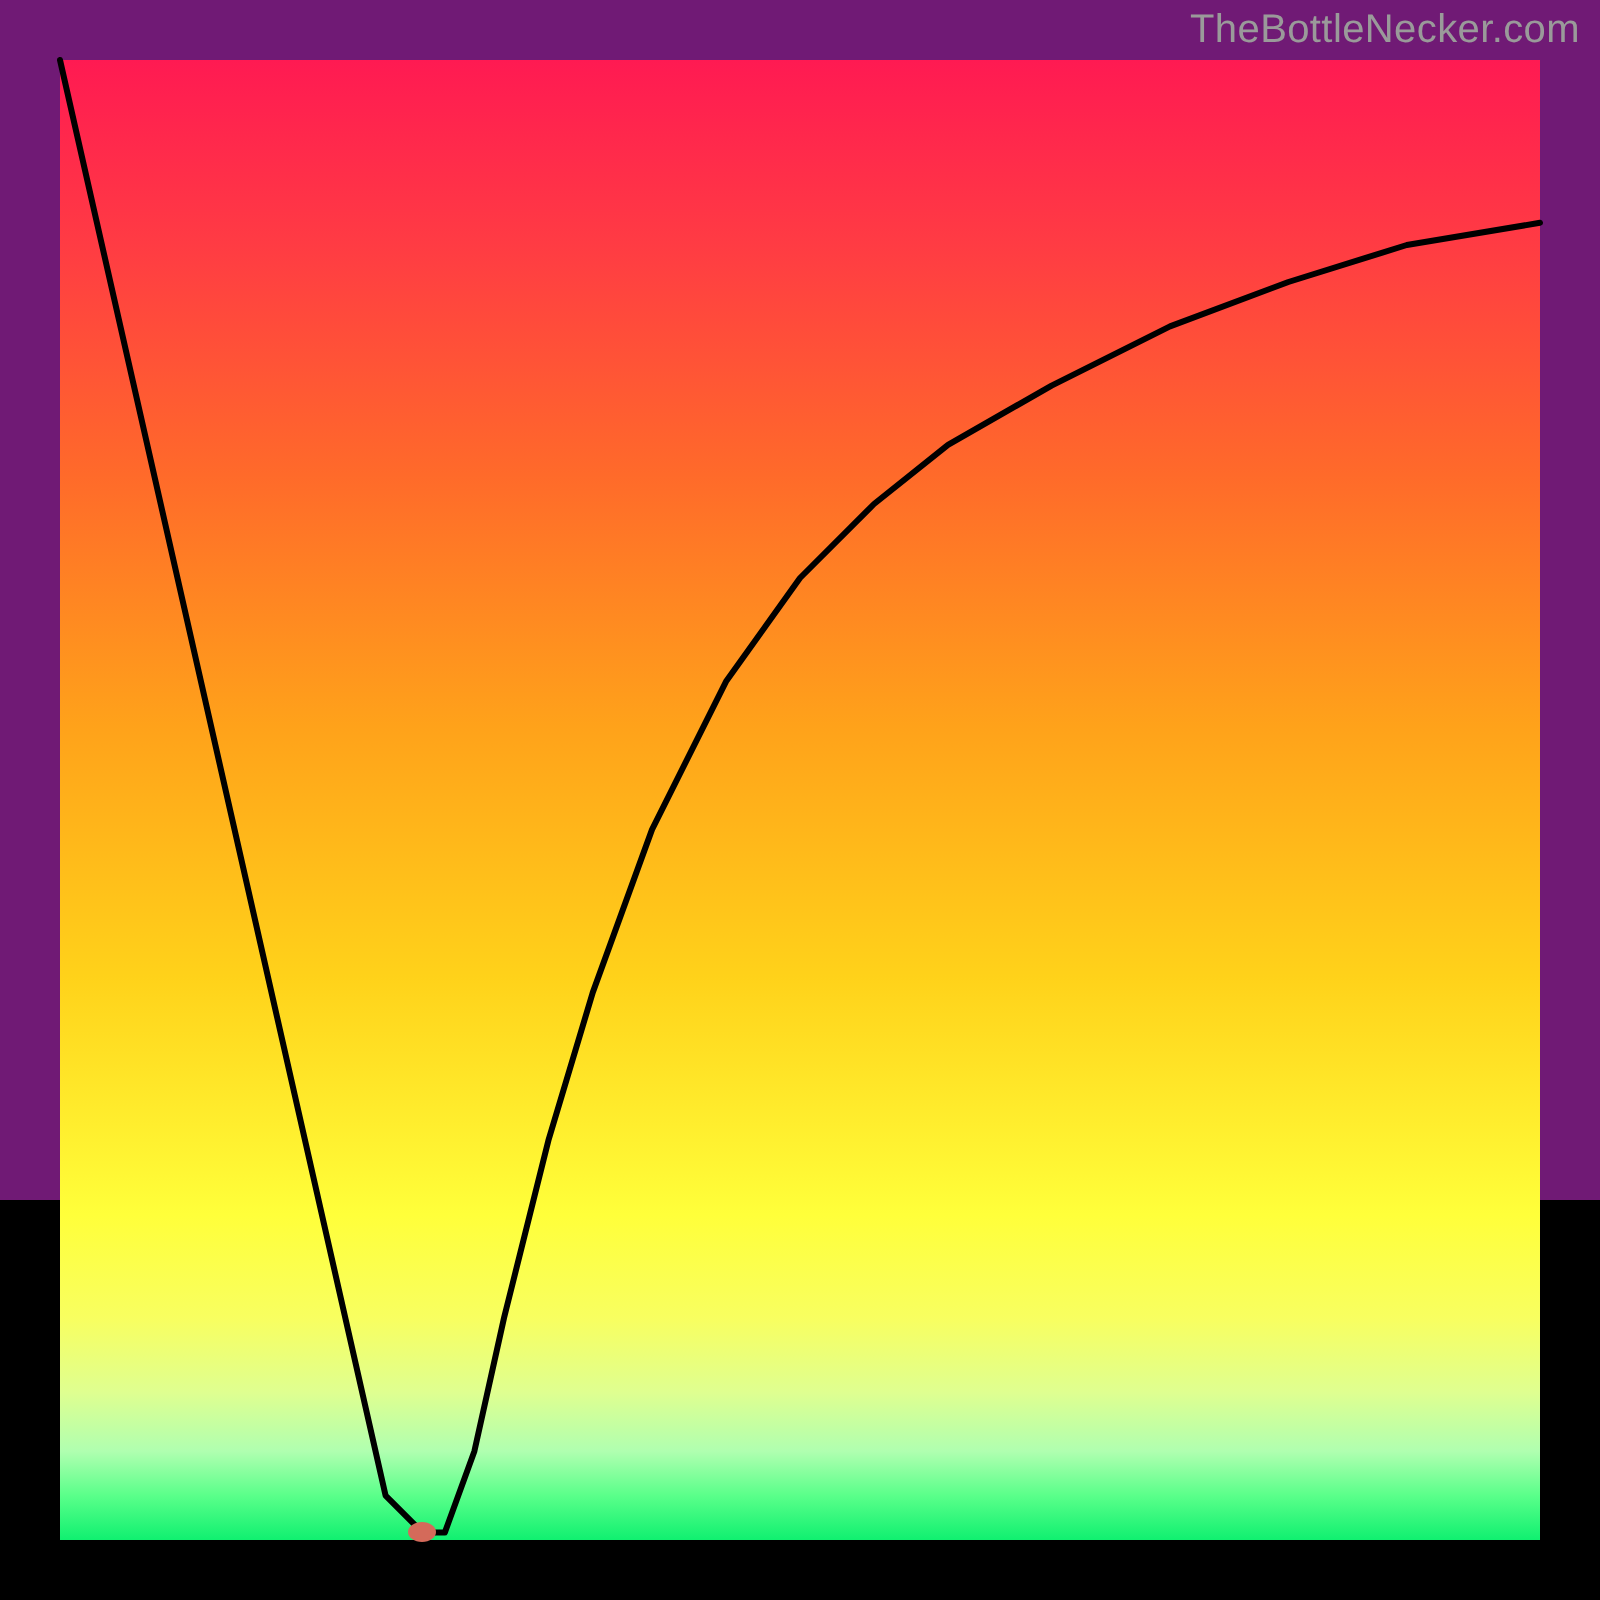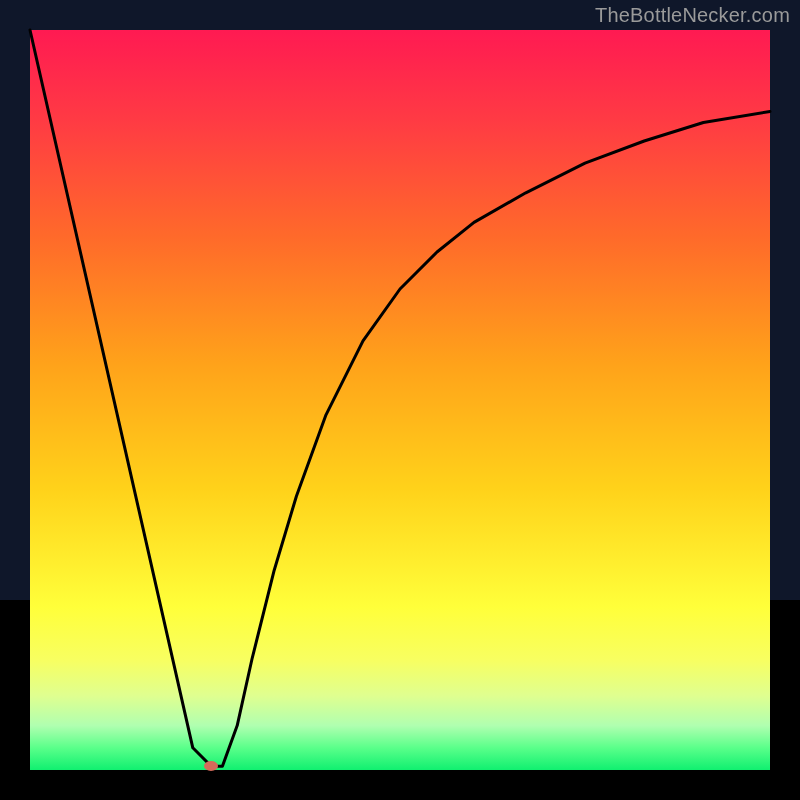--- a/index.html
+++ b/index.html
@@ -8,21 +8,21 @@
     width: 800px;
     height: 800px;
     background: #000;
     font-family: Arial, Helvetica, sans-serif;
     overflow: hidden;
   }
   .frame {
     position: relative;
     width: 800px;
     height: 600px;
-    background: #0f172a;
+    background: #701a75;
   }
   .plot {
     position: absolute;
     left: 30px;
     top: 30px;
     width: 740px;
     height: 740px;
     background: linear-gradient(to bottom,
       #ff1a52 0%,
       #ff3a44 12%,

